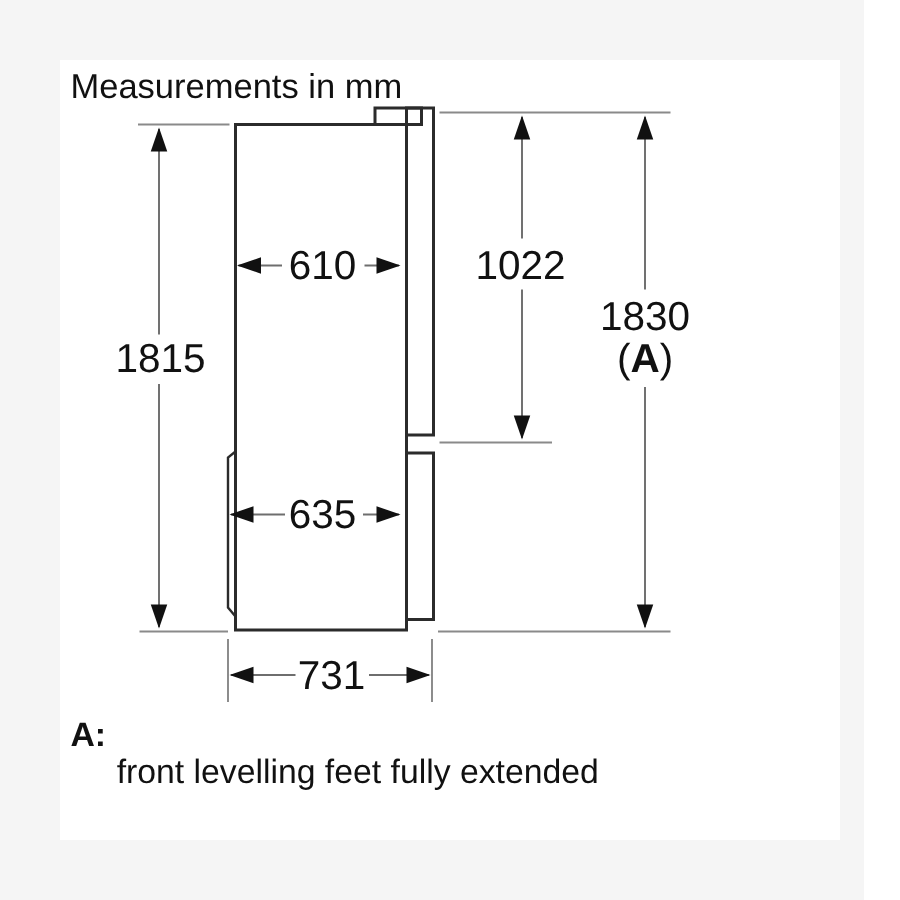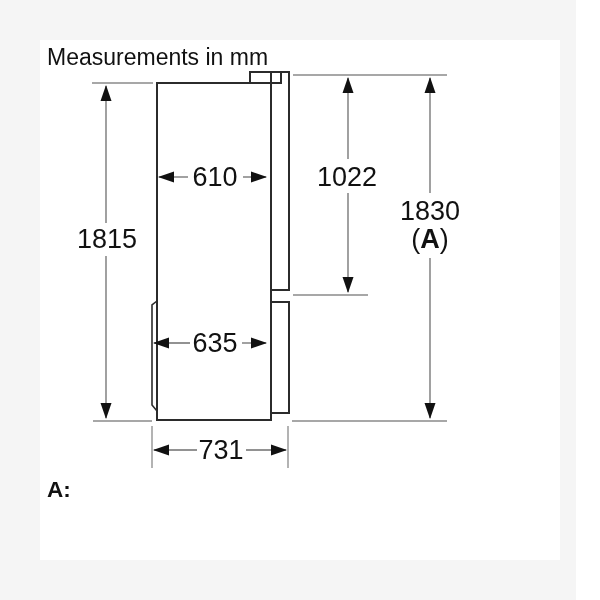--- a/index.html
+++ b/index.html
@@ -108,16 +108,17 @@
       <text class="dim-label" x="430" y="248"><tspan>(</tspan><tspan class="bold">A</tspan><tspan>)</tspan></text>
       <text class="dim-label" x="215" y="352">635</text>
       <text class="dim-label" x="221" y="459">731</text>
     </g>
   </svg>
 
   <div class="footnote">
     <span class="fn-key">A:</span>
     <span class="fn-body">
       <br>
+      <span>front levelling feet fully extended</span>
     </span>
   </div>
 
 </div>
 
 </body></html>

